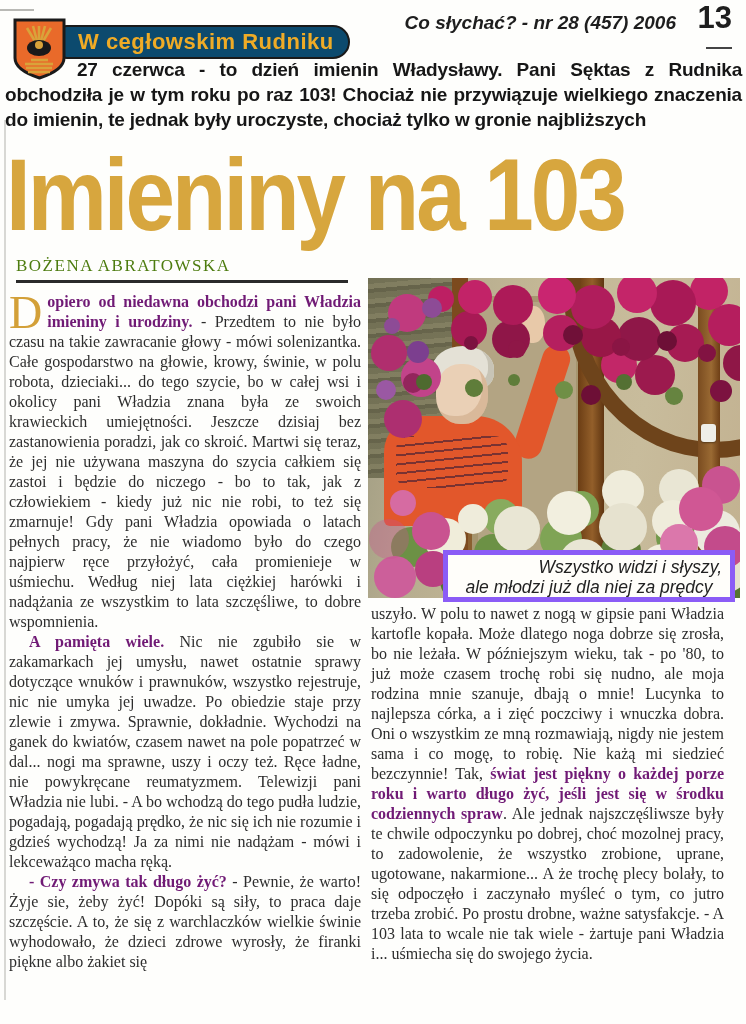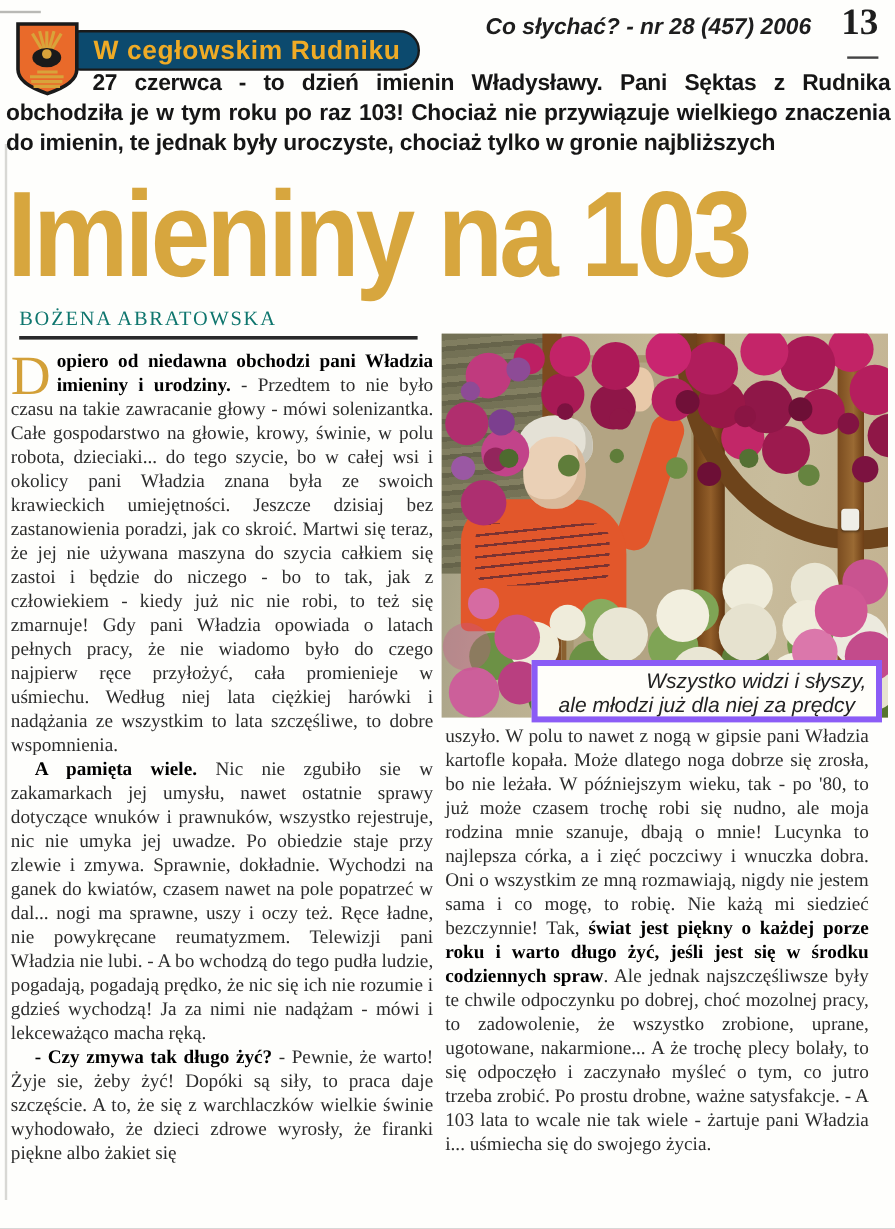--- a/index.html
+++ b/index.html
@@ -10,43 +10,43 @@
   .scan-tick{position:absolute;left:0;top:9px;width:34px;height:2px;background:#b9b9b5;}
 
   
   .shield{position:absolute;left:13px;top:18px;width:53px;height:62px;z-index:3;}
   .banner{position:absolute;left:50px;top:25px;width:296px;height:30px;background:#0c4a6e;
           border:2.5px solid #1a1a1a;border-radius:18px;z-index:2;display:flex;align-items:center;}
   .banner-label{font-family:"Liberation Sans",sans-serif;font-weight:bold;font-size:22px;
           color:#efab26;padding-left:26px;letter-spacing:.5px;white-space:nowrap;}
   .issue-line{position:absolute;right:70px;top:12px;font-family:"Liberation Sans",sans-serif;
           font-weight:bold;font-style:italic;font-size:19px;color:#1e1e1e;}
-  .page-num{position:absolute;right:14px;top:0px;font-family:Liberation Serif, serif;
+  .page-num{position:absolute;right:14px;top:0px;font-family:Liberation Sans, sans-serif;
           font-weight:bold;font-size:31px;color:#1e1e1e;}
   .page-num-rule{position:absolute;right:14px;top:47px;width:26px;height:2px;background:#444;}
 
   
   .lead{position:absolute;left:5px;top:57px;width:737px;font-family:"Liberation Sans",sans-serif;
         font-weight:bold;font-size:19px;line-height:25px;color:#161616;text-align:justify;
         text-indent:72px;letter-spacing:-0.2px;}
 
   
   .headline{position:absolute;left:6px;top:138px;width:736px;font-family:"Liberation Sans",sans-serif;
         font-weight:bold;font-size:89px;line-height:100px;color:#d7a63e;letter-spacing:-3px;
         transform:scale(1.0,1.14);transform-origin:top left;white-space:nowrap;}
-  .byline{position:absolute;left:16px;top:256px;font-size:17px;letter-spacing:1.5px;color:#0f766e;}
+  .byline{position:absolute;left:16px;top:256px;font-size:17px;letter-spacing:1.5px;color:#4d7c0f;}
   .byline-rule{position:absolute;left:16px;top:280px;width:332px;height:3px;background:#2a2a2a;}
 
   
   .col{position:absolute;font-size:16px;line-height:20px;text-align:justify;color:#2d2d2d;}
   #left-col{left:9px;top:292px;width:352px;height:722px;}
   #right-col{left:371px;top:604px;width:353px;height:412px;}
   .col p{margin:0;}
   .col p.indent{text-indent:20px;}
-  .col b{color:#000000;}
+  .col b{color:#701a75;}
   .dropcap{float:left;font-size:46px;line-height:38px;padding:2px 5px 0 0;color:#d3a038;
            font-family:"Liberation Serif",serif;}
 
   
   .photo{position:absolute;left:368px;top:278px;width:372px;height:320px;overflow:hidden;
          background:linear-gradient(100deg,#9c9a80 0%,#b4ab8e 18%,#c3b795 40%,#c8bc9c 70%,#c2b190 100%);}
   .ph-curtain{position:absolute;left:0;top:0;width:96px;height:200px;
          background:repeating-linear-gradient(175deg,#6e6c50 0 6px,#7d7a5c 6px 11px,#5f5d44 11px 15px);opacity:.9;}
   .ph-doorframe{position:absolute;left:84px;top:0;width:16px;height:320px;background:#7c4a1e;}
   .ph-door{position:absolute;left:100px;top:18px;width:110px;height:302px;background:#b3a483;

